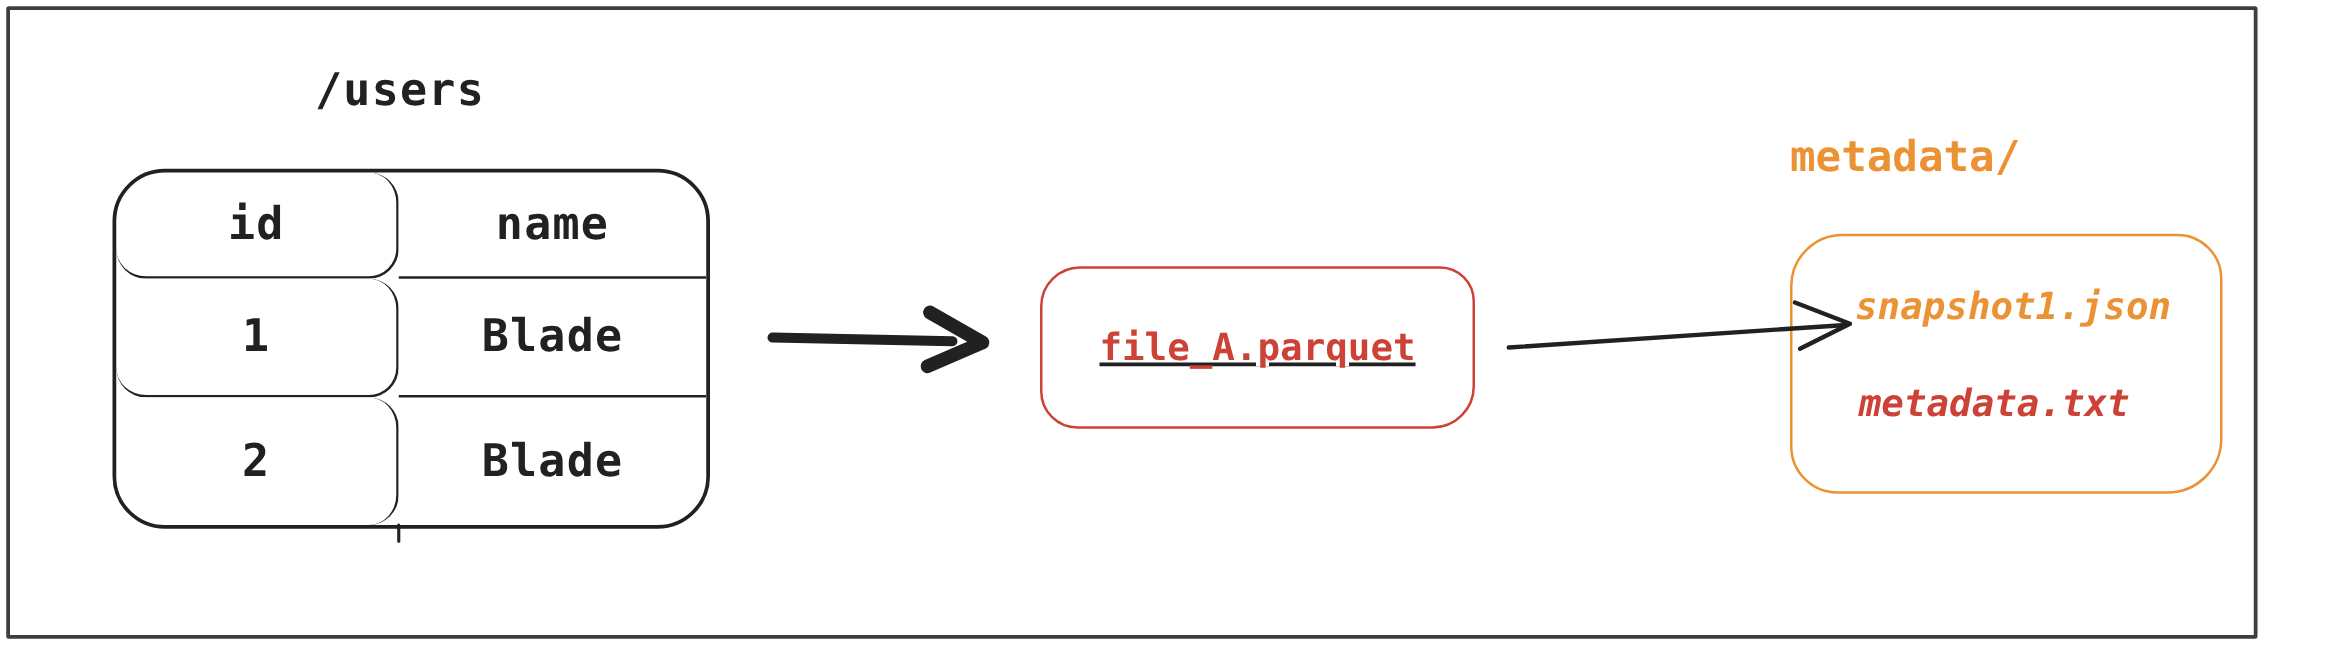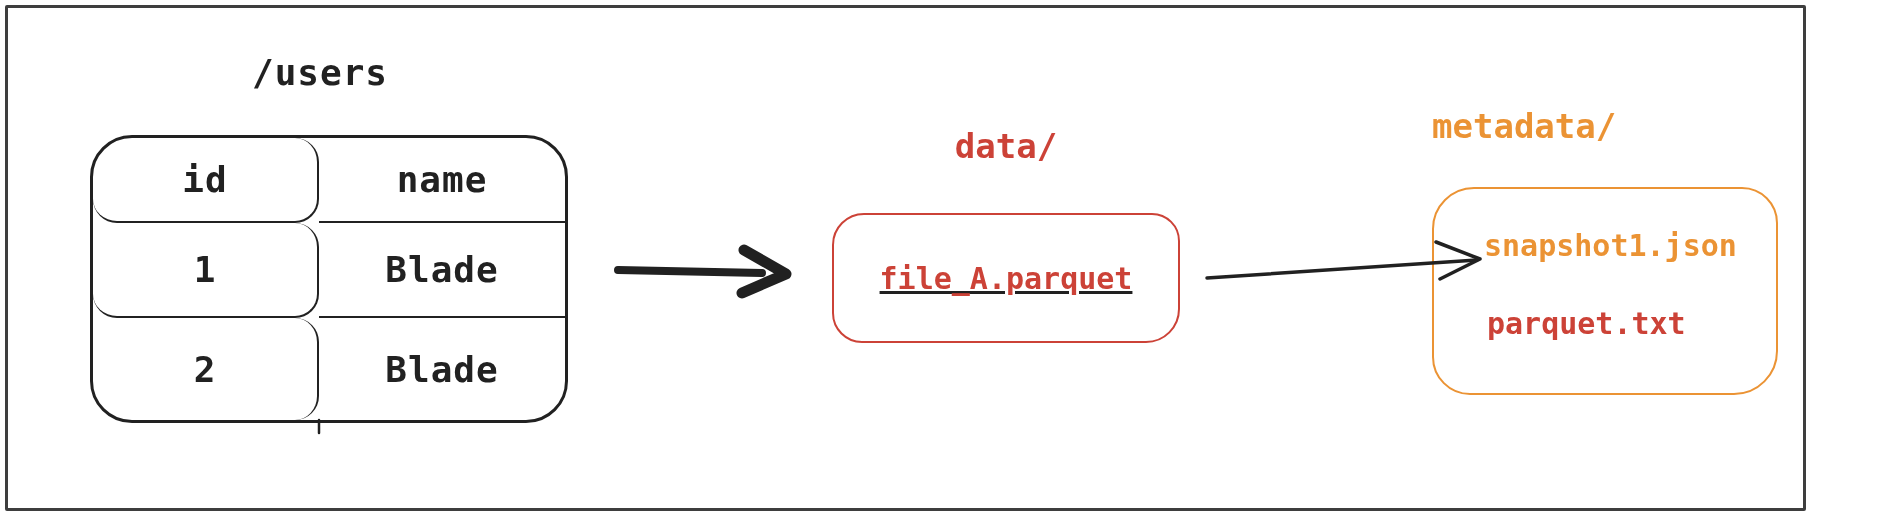--- a/index.html
+++ b/index.html
@@ -67,20 +67,21 @@
   
   .meta-label{
     position:absolute;left:1432px;top:106px;width:346px;
     text-align:left;color:var(--orange);
     font-size:34px;font-weight:bold;
   }
   .meta-box{
     position:absolute;left:1432px;top:187px;width:346px;height:208px;
     border:2.5px solid var(--orange);
     border-radius:42px 36px 44px 38px;
+    font-style:italic;
   }
   .meta-file{
     position:absolute;
     font-size:30px;font-weight:bold;
     white-space:nowrap;
   }
   .meta-file.snapshot{left:50px;top:39px;color:var(--orange);}
   .meta-file.pointer{left:53px;top:117px;color:var(--red);}
   
   .arrows{
@@ -101,31 +102,30 @@
     <div class="cell h c1 rb">id</div>
     <div class="cell h rb">name</div>
 
     <div class="cell c1 rb">1</div>
     <div class="cell rb">Blade</div>
 
     <div class="cell c1">2</div>
     <div class="cell">Blade</div>
   </div>
 
-  <div class="data-label">data/</div>
 
   <div class="data-box">
     <span class="data-file">file_A.parquet</span>
   </div>
 
   <div class="meta-label">metadata/</div>
 
   <div class="meta-box">
     <span class="meta-file snapshot">snapshot1.json</span>
-    <span class="meta-file pointer">parquet.txt</span>
+    <span class="meta-file pointer">metadata.txt</span>
   </div>
 
   <svg class="arrows" viewBox="0 0 1880 516">
 
     <line x1="319" y1="420" x2="319" y2="433" stroke="var(--ink)" stroke-width="2.5" stroke-linecap="round"></line>
 
     <g>
       <line x1="618" y1="270" x2="762" y2="273" stroke="var(--ink)" stroke-width="8" stroke-linecap="round"></line>
       <path d="M744 250 L786 274 L742 293" fill="none" stroke="var(--ink)" stroke-width="11" stroke-linecap="round" stroke-linejoin="round"></path>
     </g>

